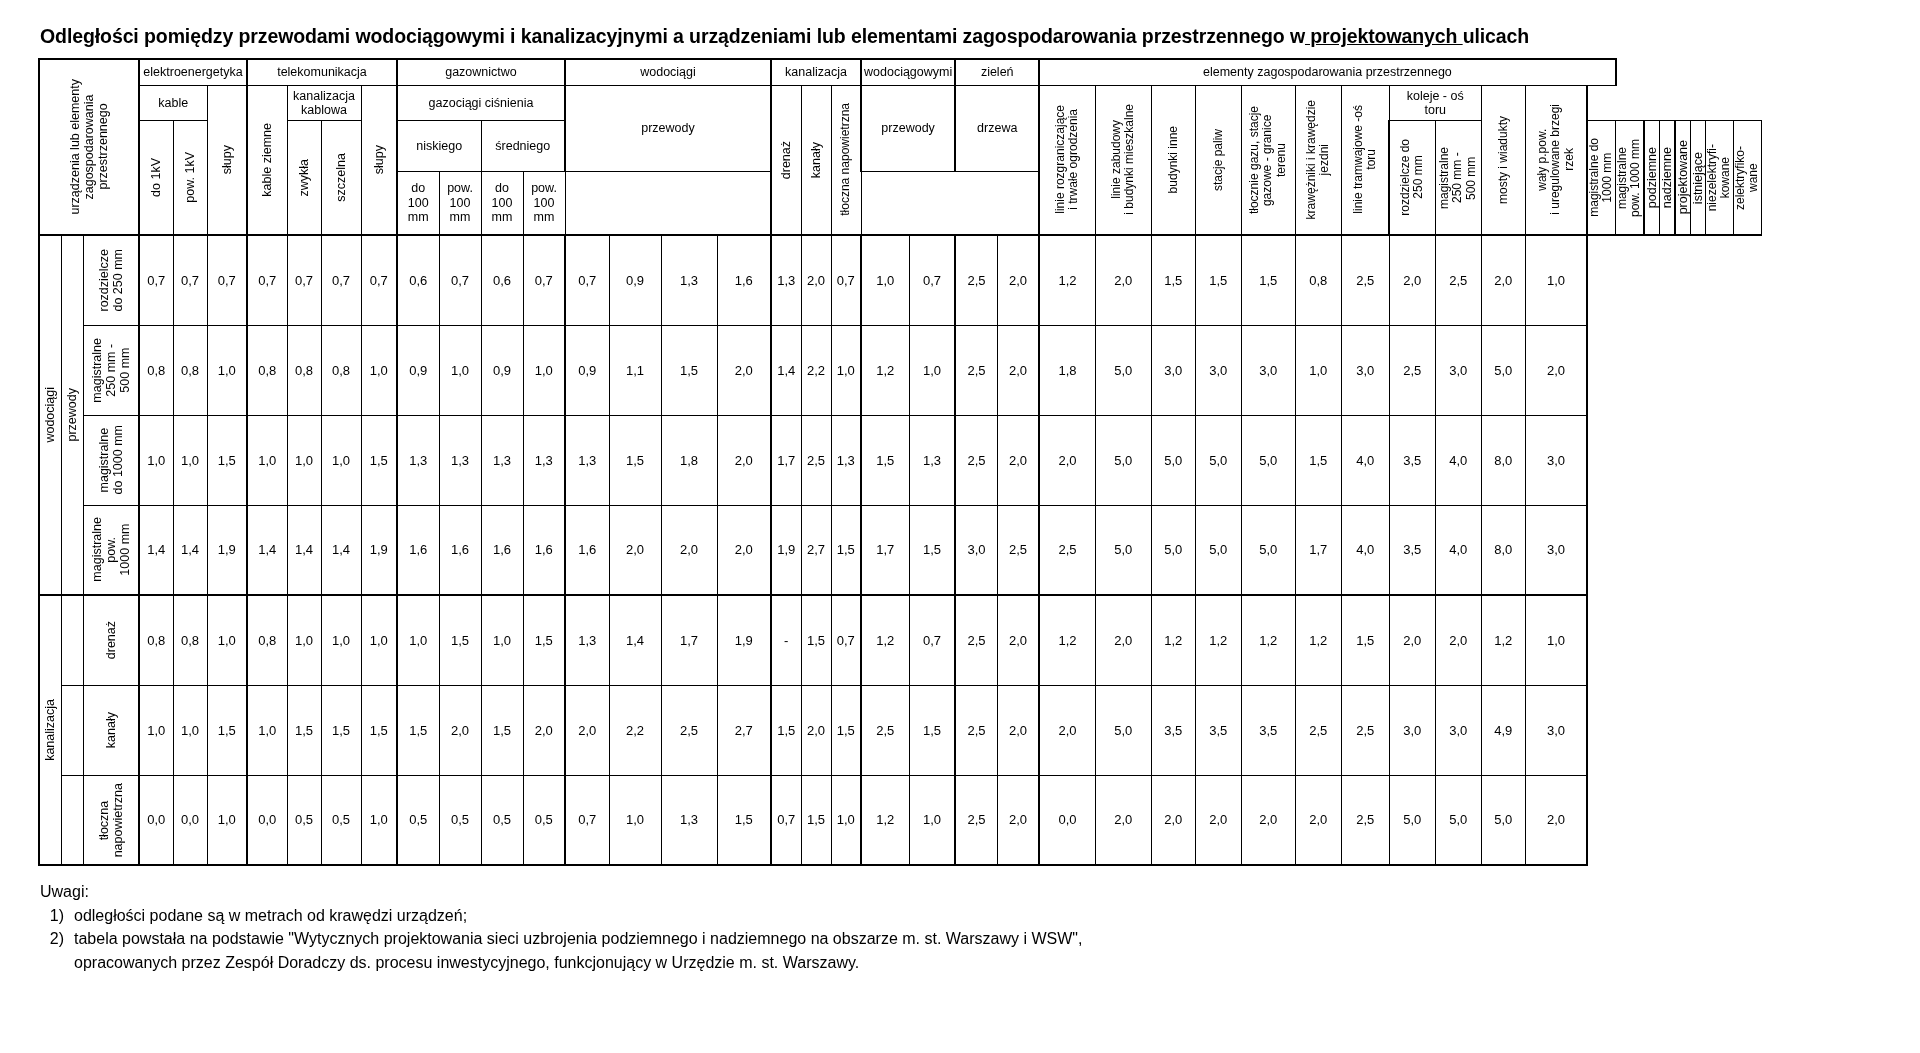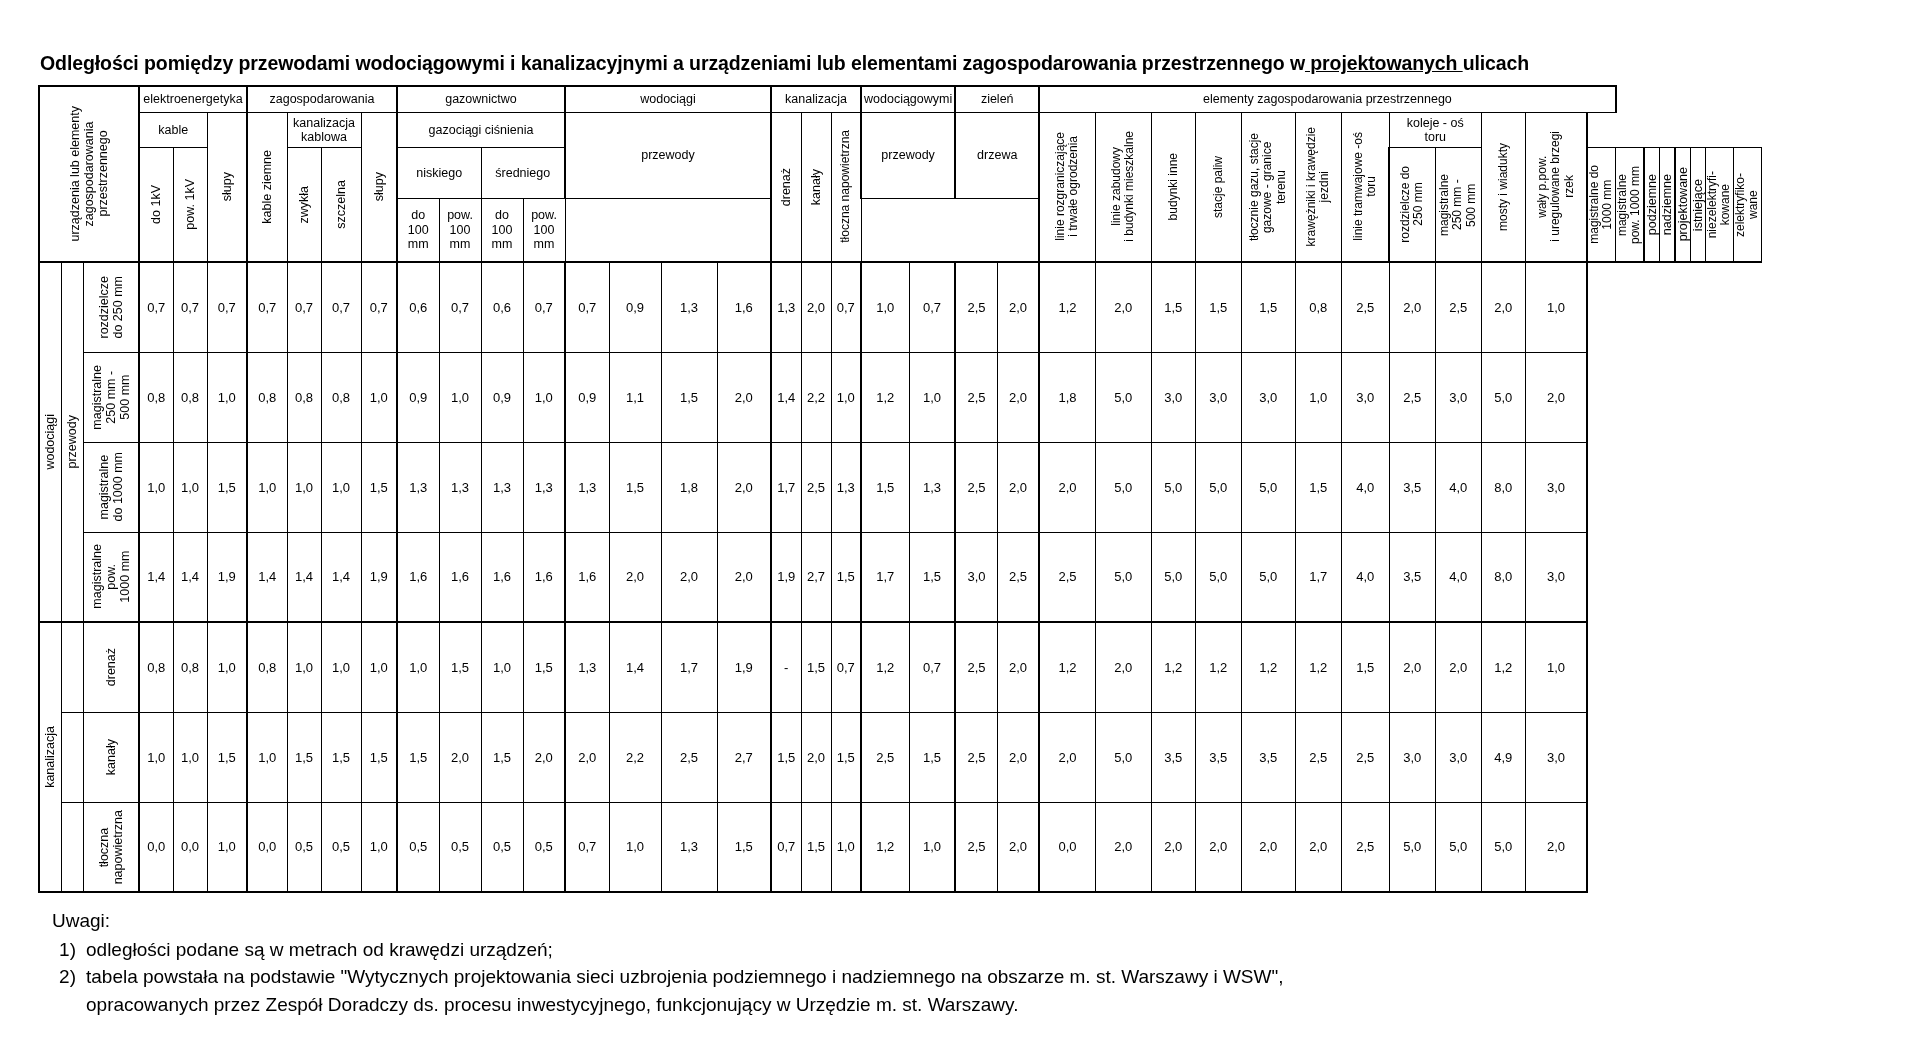--- a/index.html
+++ b/index.html
@@ -13,24 +13,23 @@
   }
   #page {
     position: relative;
     width: 1920px;
     height: 1053px;
     padding: 0;
   }
   #title {
     font-size: 19.5px;
     font-weight: bold;
-    padding: 12px 0 10px 40px;
+    padding: 25px 0 10px 40px;
     white-space: nowrap;
     letter-spacing: -0.1px;
-    margin-top: 40px;
   }
   #title .u { text-decoration: underline; }
 
   table.main {
     border-collapse: collapse;
     table-layout: fixed;
     margin-left: 38px;
     font-size: 12.5px;
   }
   table.main td, table.main th {
@@ -63,23 +62,23 @@
     line-height: 1.15;
     padding: 3px 2px;
     font-size: 12.5px;
   }
   .hdr-top { height: 26px; margin-top: 30px; }
   .hdr-2   { height: 32px; }
 
   td.num { font-size: 13px; height: 90px; }
 
   #notes {
-    margin-left: 52px;
+    margin-left: 40px;
     margin-top: 14px;
-    font-size: 19px;
+    font-size: 16px;
     line-height: 1.45;
   }
   #notes .nrow { display: flex; }
   #notes .idx { width: 34px; text-align: right; padding-right: 10px; flex: none; }
   #notes .txt { white-space: pre-line; }
   #notes .hdr { margin-bottom: 1px; }
 </style>
 </head>
 <body>
 
@@ -132,21 +131,21 @@
       <tr id="hrow1">
           <th colspan="3" rowspan="4" class="br bt bl bb">
             <div class="vert">urządzenia lub elementy
 zagospodarowania
 przestrzennego</div>
           </th>
           <th colspan="3" class="hdr-top bl bt">
             <div class="horiz">elektroenergetyka</div>
           </th>
           <th colspan="4" class="hdr-top bl bt">
-            <div class="horiz">zagospodarowania</div>
+            <div class="horiz">telekomunikacja</div>
           </th>
           <th colspan="4" class="hdr-top bl bt">
             <div class="horiz">gazownictwo</div>
           </th>
           <th colspan="4" class="hdr-top bl bt">
             <div class="horiz">wodociągi</div>
           </th>
           <th colspan="3" class="hdr-top bl bt">
             <div class="horiz">kanalizacja</div>
           </th>

